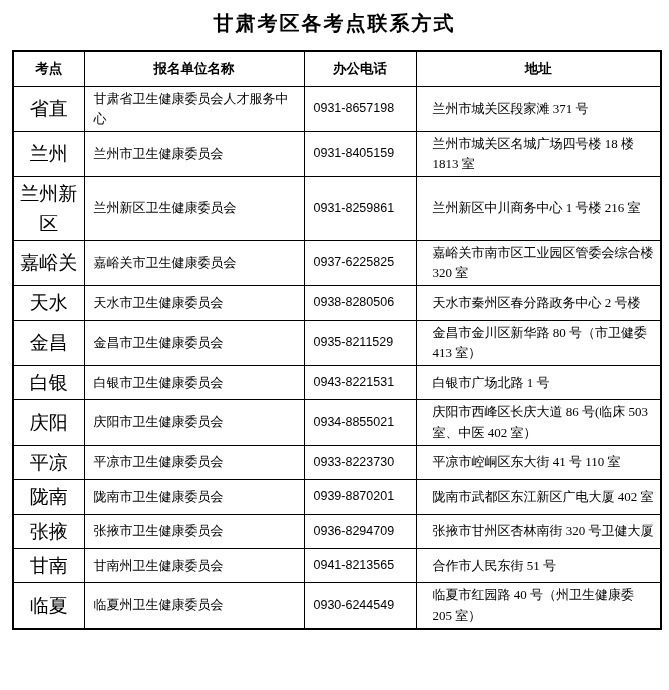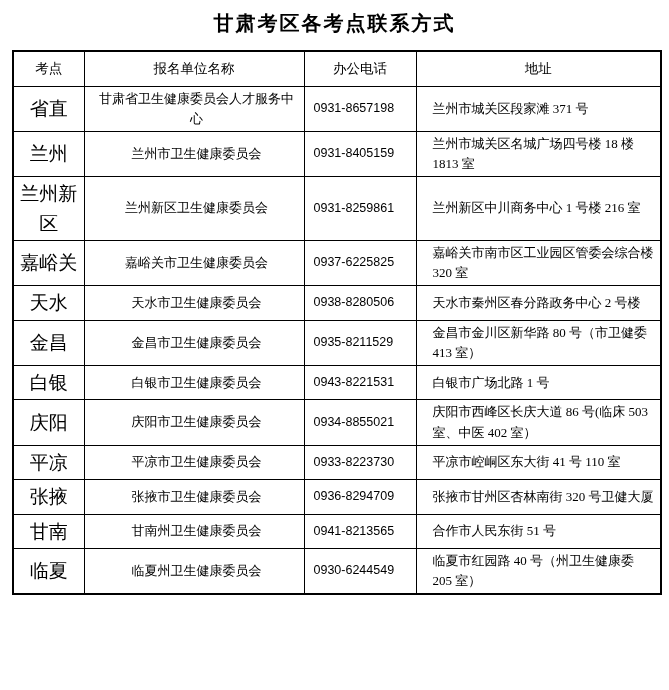--- a/index.html
+++ b/index.html
@@ -39,41 +39,41 @@
   .contact-table th,
   .contact-table td {
     border: 1px solid #000000;
     box-sizing: border-box;
     vertical-align: middle;
     overflow-wrap: break-word;
   }
   .contact-table th {
     height: 35px;
     text-align: center;
-    font-weight: normal;
+    font-weight: bold;
     font-size: 13.5px;
     padding: 2px 2px;
     font-family: "Liberation Sans", sans-serif;
   }
   .contact-table td {
     height: 34px;
     font-size: 13px;
     line-height: 1.55;
     padding: 2px 4px;
   }
   col.c-site    { width: 71px; }
   col.c-unit    { width: 220px; }
   col.c-phone   { width: 112px; }
   col.c-address { width: 245px; }
   td.col-site {
     text-align: center;
     font-size: 19px;
   }
   td.col-unit {
-    text-align: center;
+    text-align: left;
     padding-left: 9px;
     padding-right: 4px;
   }
   td.col-phone {
     text-align: left;
     padding-left: 9px;
     font-family: "Liberation Sans", sans-serif;
     font-size: 12.5px;
   }
   td.col-address {
@@ -153,20 +153,26 @@
           <td class="col-phone">0934-8855021</td>
           <td class="col-address">庆阳市西峰区长庆大道 86 号(临床 503 室、中医 402 室）</td>
         </tr>
         <tr>
           <td class="col-site">平凉</td>
           <td class="col-unit">平凉市卫生健康委员会</td>
           <td class="col-phone">0933-8223730</td>
           <td class="col-address">平凉市崆峒区东大街 41 号 110 室</td>
         </tr>
         <tr>
+          <td class="col-site">陇南</td>
+          <td class="col-unit">陇南市卫生健康委员会</td>
+          <td class="col-phone">0939-8870201</td>
+          <td class="col-address">陇南市武都区东江新区广电大厦 402 室</td>
+        </tr>
+        <tr>
           <td class="col-site">张掖</td>
           <td class="col-unit">张掖市卫生健康委员会</td>
           <td class="col-phone">0936-8294709</td>
           <td class="col-address">张掖市甘州区杏林南街 320 号卫健大厦</td>
         </tr>
         <tr>
           <td class="col-site">甘南</td>
           <td class="col-unit">甘南州卫生健康委员会</td>
           <td class="col-phone">0941-8213565</td>
           <td class="col-address">合作市人民东街 51 号</td>

